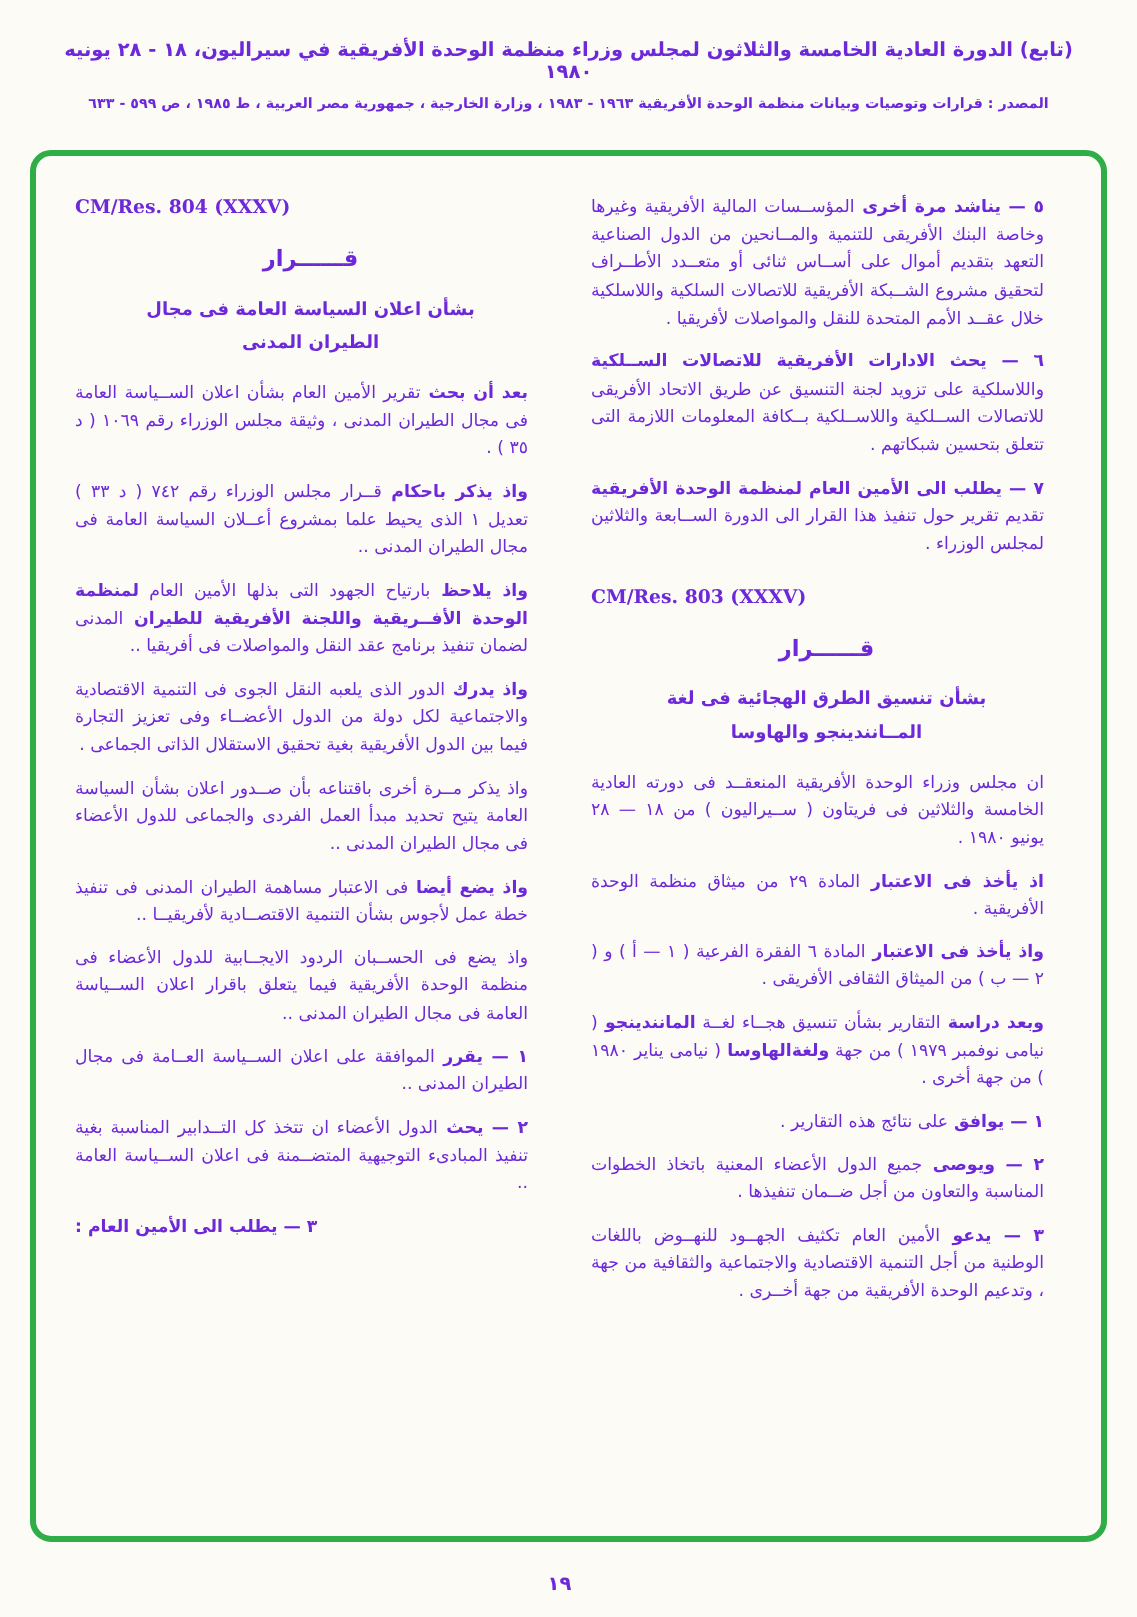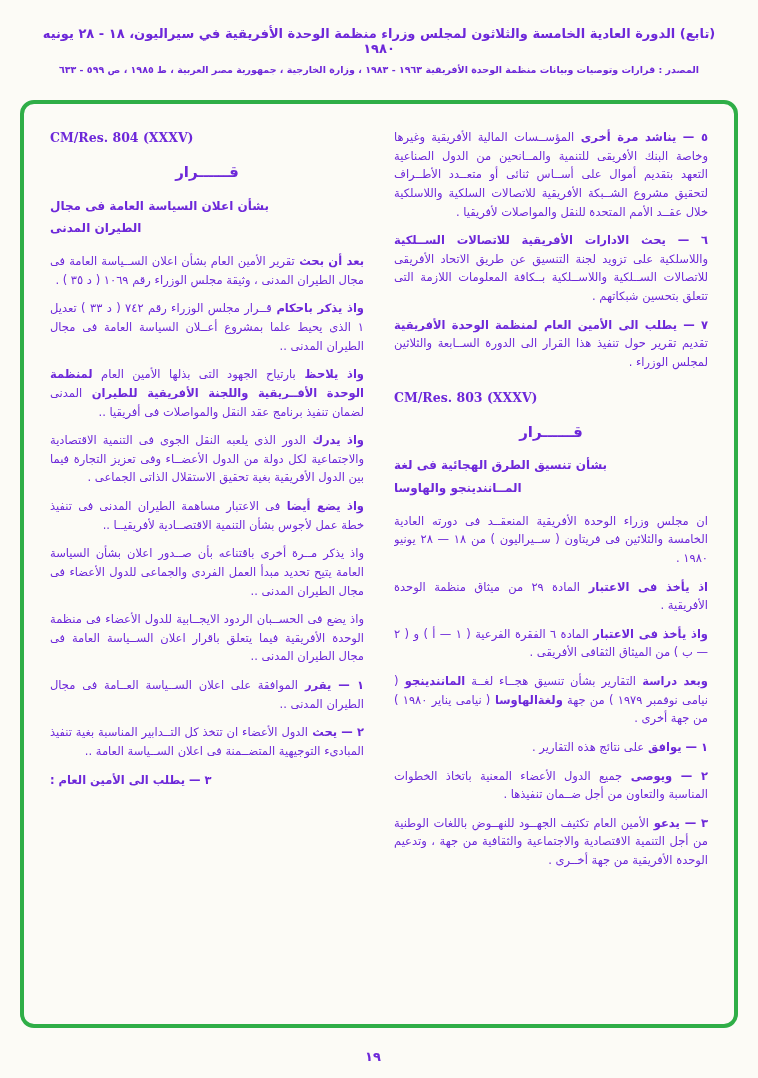--- a/index.html
+++ b/index.html
@@ -30,35 +30,35 @@
     display:flex; direction:rtl; gap:30px; height:100%;
   }
   .col {
     flex:1 1 0;
     direction:rtl;
     text-align:justify;
     font-size:11.5px;
     line-height:1.62;
     overflow:hidden;
   }
-  .para { margin:0 0 10px 0; }
+  .para { margin:0 12px 10px 0; }
   .para b { font-weight:bold; }
   .doc-ref {
     direction:ltr; text-align:left; unicode-bidi:embed;
     font-family:"DejaVu Serif", serif;
     font-weight:bold; font-size:12.5px;
     margin:0 0 6px 0;
   }
   .doc-ref.spaced { margin-top:16px; }
   .res-title {
     text-align:center; font-weight:bold; font-size:15px;
     letter-spacing:1px; margin:12px 0 10px 0;
   }
   .res-subtitle {
-    text-align:left; font-weight:bold; font-size:12px;
+    text-align:center; font-weight:bold; font-size:12px;
     line-height:1.9; margin-bottom:12px;
   }
   .closing-line {
     text-align:left; font-weight:bold; margin-top:4px;
   }
   .page-number {
     position:absolute; bottom:14px; left:0; right:12px;
     text-align:center; font-weight:bold; font-size:13px;
     direction:rtl;
   }
@@ -104,22 +104,22 @@
         <div class="res-title">قــــــرار</div>
         <div class="res-subtitle">
           <div>بشأن اعلان السياسة العامة فى مجال</div>
           <div>الطيران المدنى</div>
         </div>
         <div class="para-list">
             <p class="para"><b>بعد أن بحث </b><span>تقرير الأمين العام بشأن اعلان الســياسة العامة فى مجال الطيران المدنى ، وثيقة مجلس الوزراء رقم ١٠٦٩ ( د ٣٥ ) .</span></p>
             <p class="para"><b>واذ يذكر باحكام </b><span>قــرار مجلس الوزراء رقم ٧٤٢ ( د ٣٣ ) تعديل ١ الذى يحيط علما بمشروع أعــلان السياسة العامة فى مجال الطيران المدنى ..</span></p>
             <p class="para"><b>واذ يلاحظ </b><span>بارتياح الجهود التى بذلها الأمين العام </span><b>لمنظمة الوحدة الأفــريقية واللجنة الأفريقية للطيران </b><span>المدنى لضمان تنفيذ برنامج عقد النقل والمواصلات فى أفريقيا ..</span></p>
             <p class="para"><b>واذ يدرك </b><span>الدور الذى يلعبه النقل الجوى فى التنمية الاقتصادية والاجتماعية لكل دولة من الدول الأعضــاء وفى تعزيز التجارة فيما بين الدول الأفريقية بغية تحقيق الاستقلال الذاتى الجماعى .</span></p>
+            <p class="para"><span>واذ يذكر مــرة أخرى باقتناعه بأن صــدور اعلان بشأن السياسة العامة يتيح تحديد مبدأ العمل الفردى والجماعى للدول الأعضاء فى مجال الطيران المدنى ..</span></p>
             <p class="para"><b>واذ يضع أيضا </b><span>فى الاعتبار مساهمة الطيران المدنى فى تنفيذ خطة عمل لأجوس بشأن التنمية الاقتصــادية لأفريقيــا ..</span></p>
-            <p class="para"><span>واذ يذكر مــرة أخرى باقتناعه بأن صــدور اعلان بشأن السياسة العامة يتيح تحديد مبدأ العمل الفردى والجماعى للدول الأعضاء فى مجال الطيران المدنى ..</span></p>
             <p class="para"><span>واذ يضع فى الحســبان الردود الايجــابية للدول الأعضاء فى منظمة الوحدة الأفريقية فيما يتعلق باقرار اعلان الســياسة العامة فى مجال الطيران المدنى ..</span></p>
             <p class="para"><b>١ — يقرر </b><span>الموافقة على اعلان الســياسة العــامة فى مجال الطيران المدنى ..</span></p>
             <p class="para"><b>٢ — يحث </b><span>الدول الأعضاء ان تتخذ كل التــدابير المناسبة بغية تنفيذ المبادىء التوجيهية المتضــمنة فى اعلان الســياسة العامة ..</span></p>
           </div>
         <div class="closing-line">٣ — يطلب الى الأمين العام :</div>
       </section>
 
     </div>
   </div>
 

